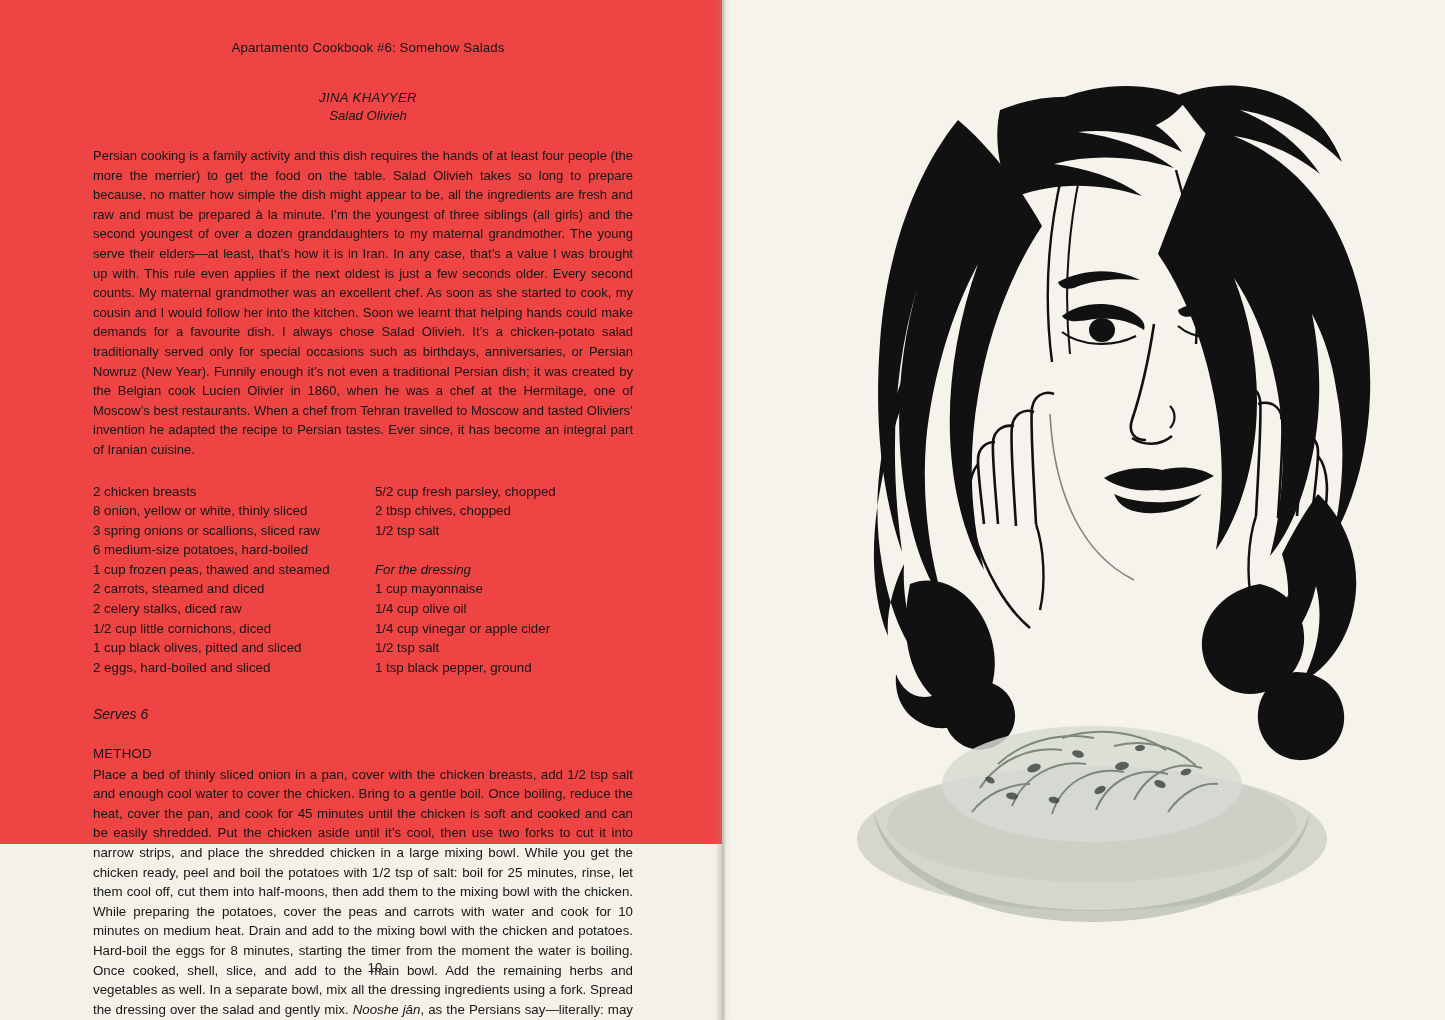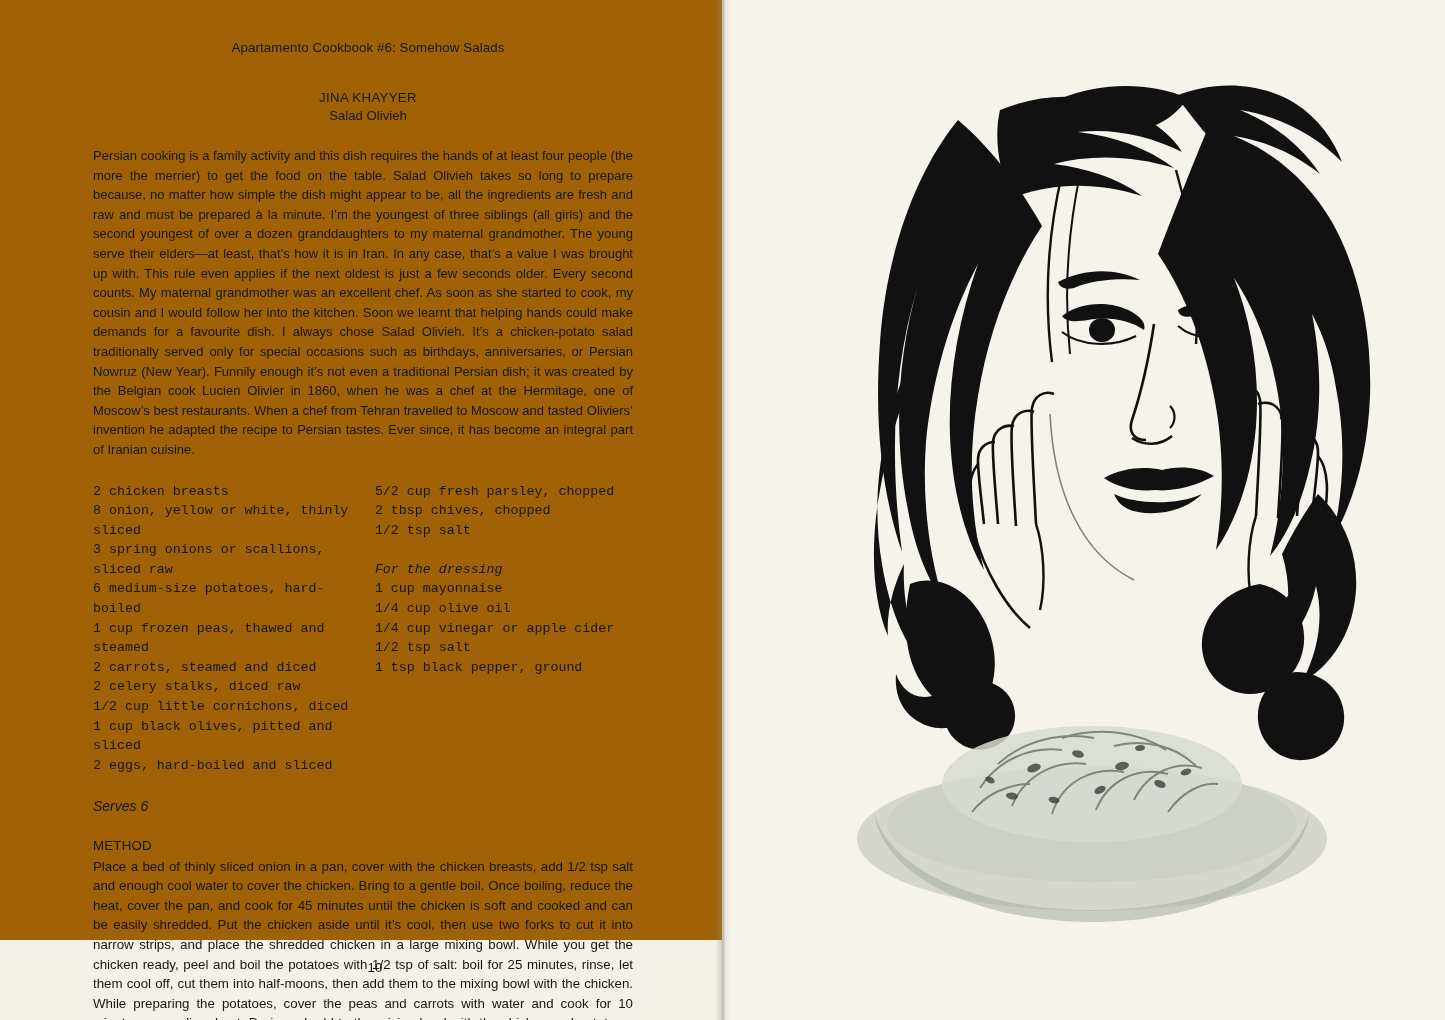--- a/index.html
+++ b/index.html
@@ -17,22 +17,22 @@
   .spread {
     position: relative;
     width: 1445px;
     height: 1020px;
     display: flex;
     background: #f4f1e9;
   }
   .page-left {
     position: relative;
     width: 722px;
-    height: 940px;
-    background: #a16207;
+    height: 844px;
+    background: #ef4444;
     box-sizing: border-box;
   }
   .page-right {
     position: relative;
     width: 723px;
     height: 1020px;
     background: #f6f3ec;
     box-sizing: border-box;
   }
   .gutter {
@@ -59,20 +59,21 @@
     text-align: center;
     margin: 0 0 34px 0;
     padding-left: 10px;
   }
   .byline {
     text-align: center;
     font-size: 13.2px;
     line-height: 17.5px;
     margin: 0 0 22px 0;
     padding-left: 10px;
+    font-style: italic;
   }
   .byline .author {
     display: block;
     letter-spacing: 0.35px;
   }
   .byline .dish {
     display: block;
   }
   .intro {
     font-size: 13px;
@@ -83,22 +84,21 @@
   }
   .section-label {
     font-size: 13.3px;
     line-height: 19.6px;
     margin: 0 0 1px 0;
     letter-spacing: 0.2px;
   }
   .ing-wrap {
     display: flex;
     gap: 8px;
-    margin-bottom: 22px;
-    font-family: Liberation Mono, monospace;
+    margin-bottom: 28px;
   }
   .ing-col {
     width: 278px;
     font-size: 13.3px;
     line-height: 19.6px;
   }
   .ing-col.right {
     width: 262px;
   }
   .ing-col p {

